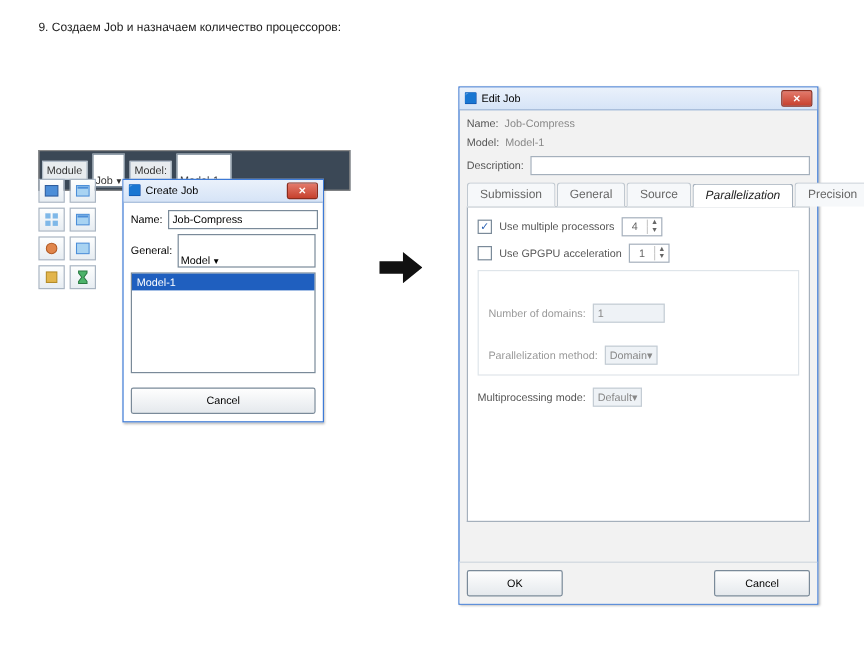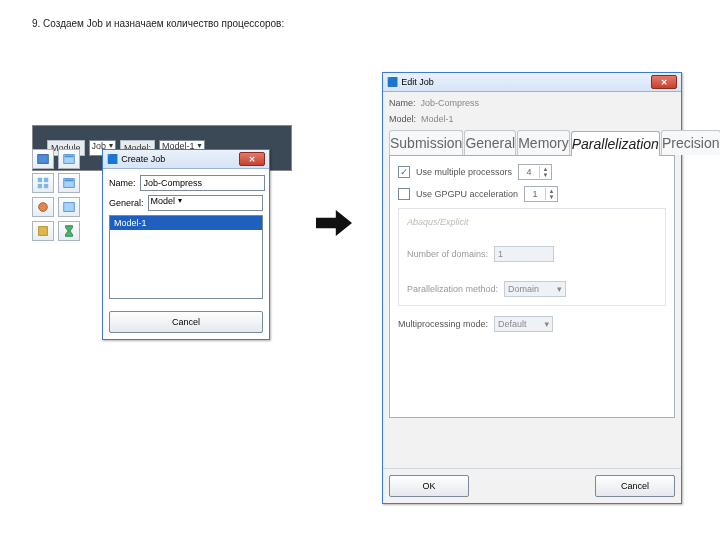--- a/index.html
+++ b/index.html
@@ -1,21 +1,21 @@
 <!DOCTYPE html>
 <html><head>
 <meta charset="utf-8">
 <style>
   * { box-sizing: border-box; margin: 0; padding: 0; font-family: Verdana, sans-serif; font-size: 9px; }
   body { width: 720px; height: 540px; background: #fff; position: relative; }
   .page-heading { position: absolute; left: 32px; top: 18px; font-size: 10px; color: #222; }
   .left-area { position: absolute; left: 32px; top: 125px; width: 260px; height: 210px; }
-  .module-bar { display: flex; align-items: center; gap: 4px; background: #3b4856; padding: 14px; border: 1px solid #888; }
+  .module-bar { display: flex; align-items: center; gap: 4px; background: #3b4856; padding: 2px; border: 1px solid #888; }
   .module-bar span { color: #333; }
-  .dd { display: inline-flex; align-items: flex-start; background: #fff; border: 1px solid #7a8a99; height: 16px; padding: 0 2px; }
+  .dd { display: inline-flex; align-items: flex-end; background: #fff; border: 1px solid #7a8a99; height: 28px; padding: 0 2px; }
   .dd .chev { margin-left: 3px; font-size: 8px; }
   .module-bar .lbl { background: #e8ecef; padding: 2px 3px; border: 1px solid #b0bcc8; color: #333; }
 
   .icon-grid { position: absolute; top: 24px; left: 0; display: flex; flex-direction: column; gap: 4px; }
   .icon-pair { display: flex; gap: 4px; }
   .tool-icon { width: 22px; height: 20px; border: 1px solid #a9b5c2; background: linear-gradient(#fdfefe,#e7edf2); display:flex; justify-content:center; align-items:center; font-size:11px; }
   .tool-icon svg { width: 14px; height: 14px; }
 
   .create-job-window { position: absolute; left: 70px; top: 24px; width: 168px; border: 1px solid #3d7ad6; background: #fff; box-shadow: 1px 1px 2px rgba(0,0,0,.3); }
   .win-title { display: flex; align-items: center; justify-content: space-between; background: linear-gradient(#eaf1fb,#d6e4f7); border-bottom: 1px solid #9ab3d6; padding: 2px 4px; font-size: 10px; }
@@ -31,33 +31,33 @@
 
   .arrow { position:absolute; left:316px; top:210px; }
   .arrow-shape { width:36px; height:26px; background:#111; clip-path: polygon(0 30%, 55% 30%, 55% 0, 100% 50%, 55% 100%, 55% 70%, 0 70%); }
 
   .edit-job-window { position:absolute; left:382px; top:72px; width:300px; height:432px; border:1px solid #3d7ad6; background:#f2f2f2; box-shadow:1px 1px 2px rgba(0,0,0,.3); }
   .edit-job-body { padding:6px; }
   .kv { display:flex; align-items:center; gap:5px; margin-bottom:6px; color:#555; }
   .kv .val { color:#888; }
   .kv .wide-input { flex:1; height:16px; border:1px solid #a5b0bc; background:#fff; }
   .tabs { display:flex; border-bottom:1px solid #a5b0bc; margin-top:4px; }
-  .tab { padding:4px 0; border:1px solid #c0c8d0; border-bottom:none; background:#f6f8fa; margin-right:1px; border-top-left-radius:3px; border-top-right-radius:3px; color:#666; font-size:14px; }
+  .tab { padding:4px 10px; border:1px solid #c0c8d0; border-bottom:none; background:#f6f8fa; margin-right:1px; border-top-left-radius:3px; border-top-right-radius:3px; color:#666; font-size:10px; }
   .tab.active { background:#fff; color:#222; position:relative; top:1px; border-color:#a5b0bc;font-style:italic; }
   .tab-panel { border:1px solid #a5b0bc; border-top:none; background:#fff; height:262px; padding:8px; }
   .chk-row { display:flex; align-items:center; gap:6px; margin-bottom:6px; color:#555; }
   .chk { width:12px; height:12px; border:1px solid #7a8a99; background:#fff; display:flex; justify-content:center; align-items:center; font-size:9px; color:#2a61b3; }
   .spin { display:flex; align-items:center; border:1px solid #a5b0bc; height:16px; background:#fff; }
   .spin .num { width:20px; text-align:center; color:#666; }
   .spin .arrows { width:12px; display:flex; flex-direction:column; }
   .spin .arrows span { font-size:6px; line-height:6px; text-align:center; color:#666; border-left:1px solid #ccc; }
   .sub-panel { border:1px solid #dfe5ea; padding:8px; margin-top:6px; color:#bbb; font-style:italic; }
   .sub-panel .row { display:flex; align-items:center; gap:6px; margin-top:19px; font-style:normal; color:#999;}
   .small-input { width:60px; height:16px; border:1px solid #c4ccd4; background:#eef2f6; text-align:left; padding:0 3px; color:#888;}
-  .sel { display:flex; align-items:center; border:1px solid #c4ccd4; height:16px; background:#eef2f6; padding:0 3px; color:#888; gap:18px;}
+  .sel { display:flex; align-items:center; border:1px solid #c4ccd4; height:16px; background:#eef2f6; padding:0 3px; color:#888; gap:0;}
   .btn-bar { position:absolute; bottom:0; left:0; right:0; display:flex; padding:6px; gap:24px; border-top:1px solid #cfd6de; background:#f2f2f2; }
   .btn-bar .spacer { flex:1; }
   .okbtn, .cancelbtn { width:80px; height:22px; border:1px solid #7a8a99; background:linear-gradient(#fefefe,#e5e9ed); border-radius:2px; display:flex; justify-content:center; align-items:center; }
 </style>
 </head>
 <body>
 
 <div class="page-heading">9. Создаем Job и назначаем количество процессоров:</div>
 
 <div class="left-area">
@@ -174,25 +174,29 @@
   </div>
   <div class="edit-job-body">
     <div class="kv">
         <span>Name:</span>
         <span class="val">Job-Compress</span>
       </div>
     <div class="kv">
         <span>Model:</span>
         <span class="val">Model-1</span>
       </div>
+    <div class="kv">
+        <span>Description:</span>
+        <input class="wide-input" value="" style="">
+      </div>
 
     <div class="tabs">
       <div class="tab">Submission</div>
       <div class="tab">General</div>
-      <div class="tab">Memory</div>
+      <div class="tab">Source</div>
       <div class="tab active">Parallelization</div>
       <div class="tab">Precision</div>
     </div>
     <div class="tab-panel">
       <div class="chk-row">
         <span class="chk">✓</span>
         <span>Use multiple processors</span>
         <span class="spin">
           <span class="num">4</span>
           <span class="arrows">
@@ -206,21 +210,20 @@
         <span>Use GPGPU acceleration</span>
         <span class="spin">
           <span class="num">1</span>
           <span class="arrows">
               <span>▲</span>
               <span>▼</span>
             </span>
         </span>
       </div>
       <div class="sub-panel">
-        <div>Abaqus/Explicit</div>
         <div class="row">
           <span>Number of domains:</span>
           <input class="small-input" value="1" style="">
         </div>
         <div class="row">
           <span>Parallelization method:</span>
           <span class="sel">
             <span>Domain</span>
             <span>▾</span>
           </span>

